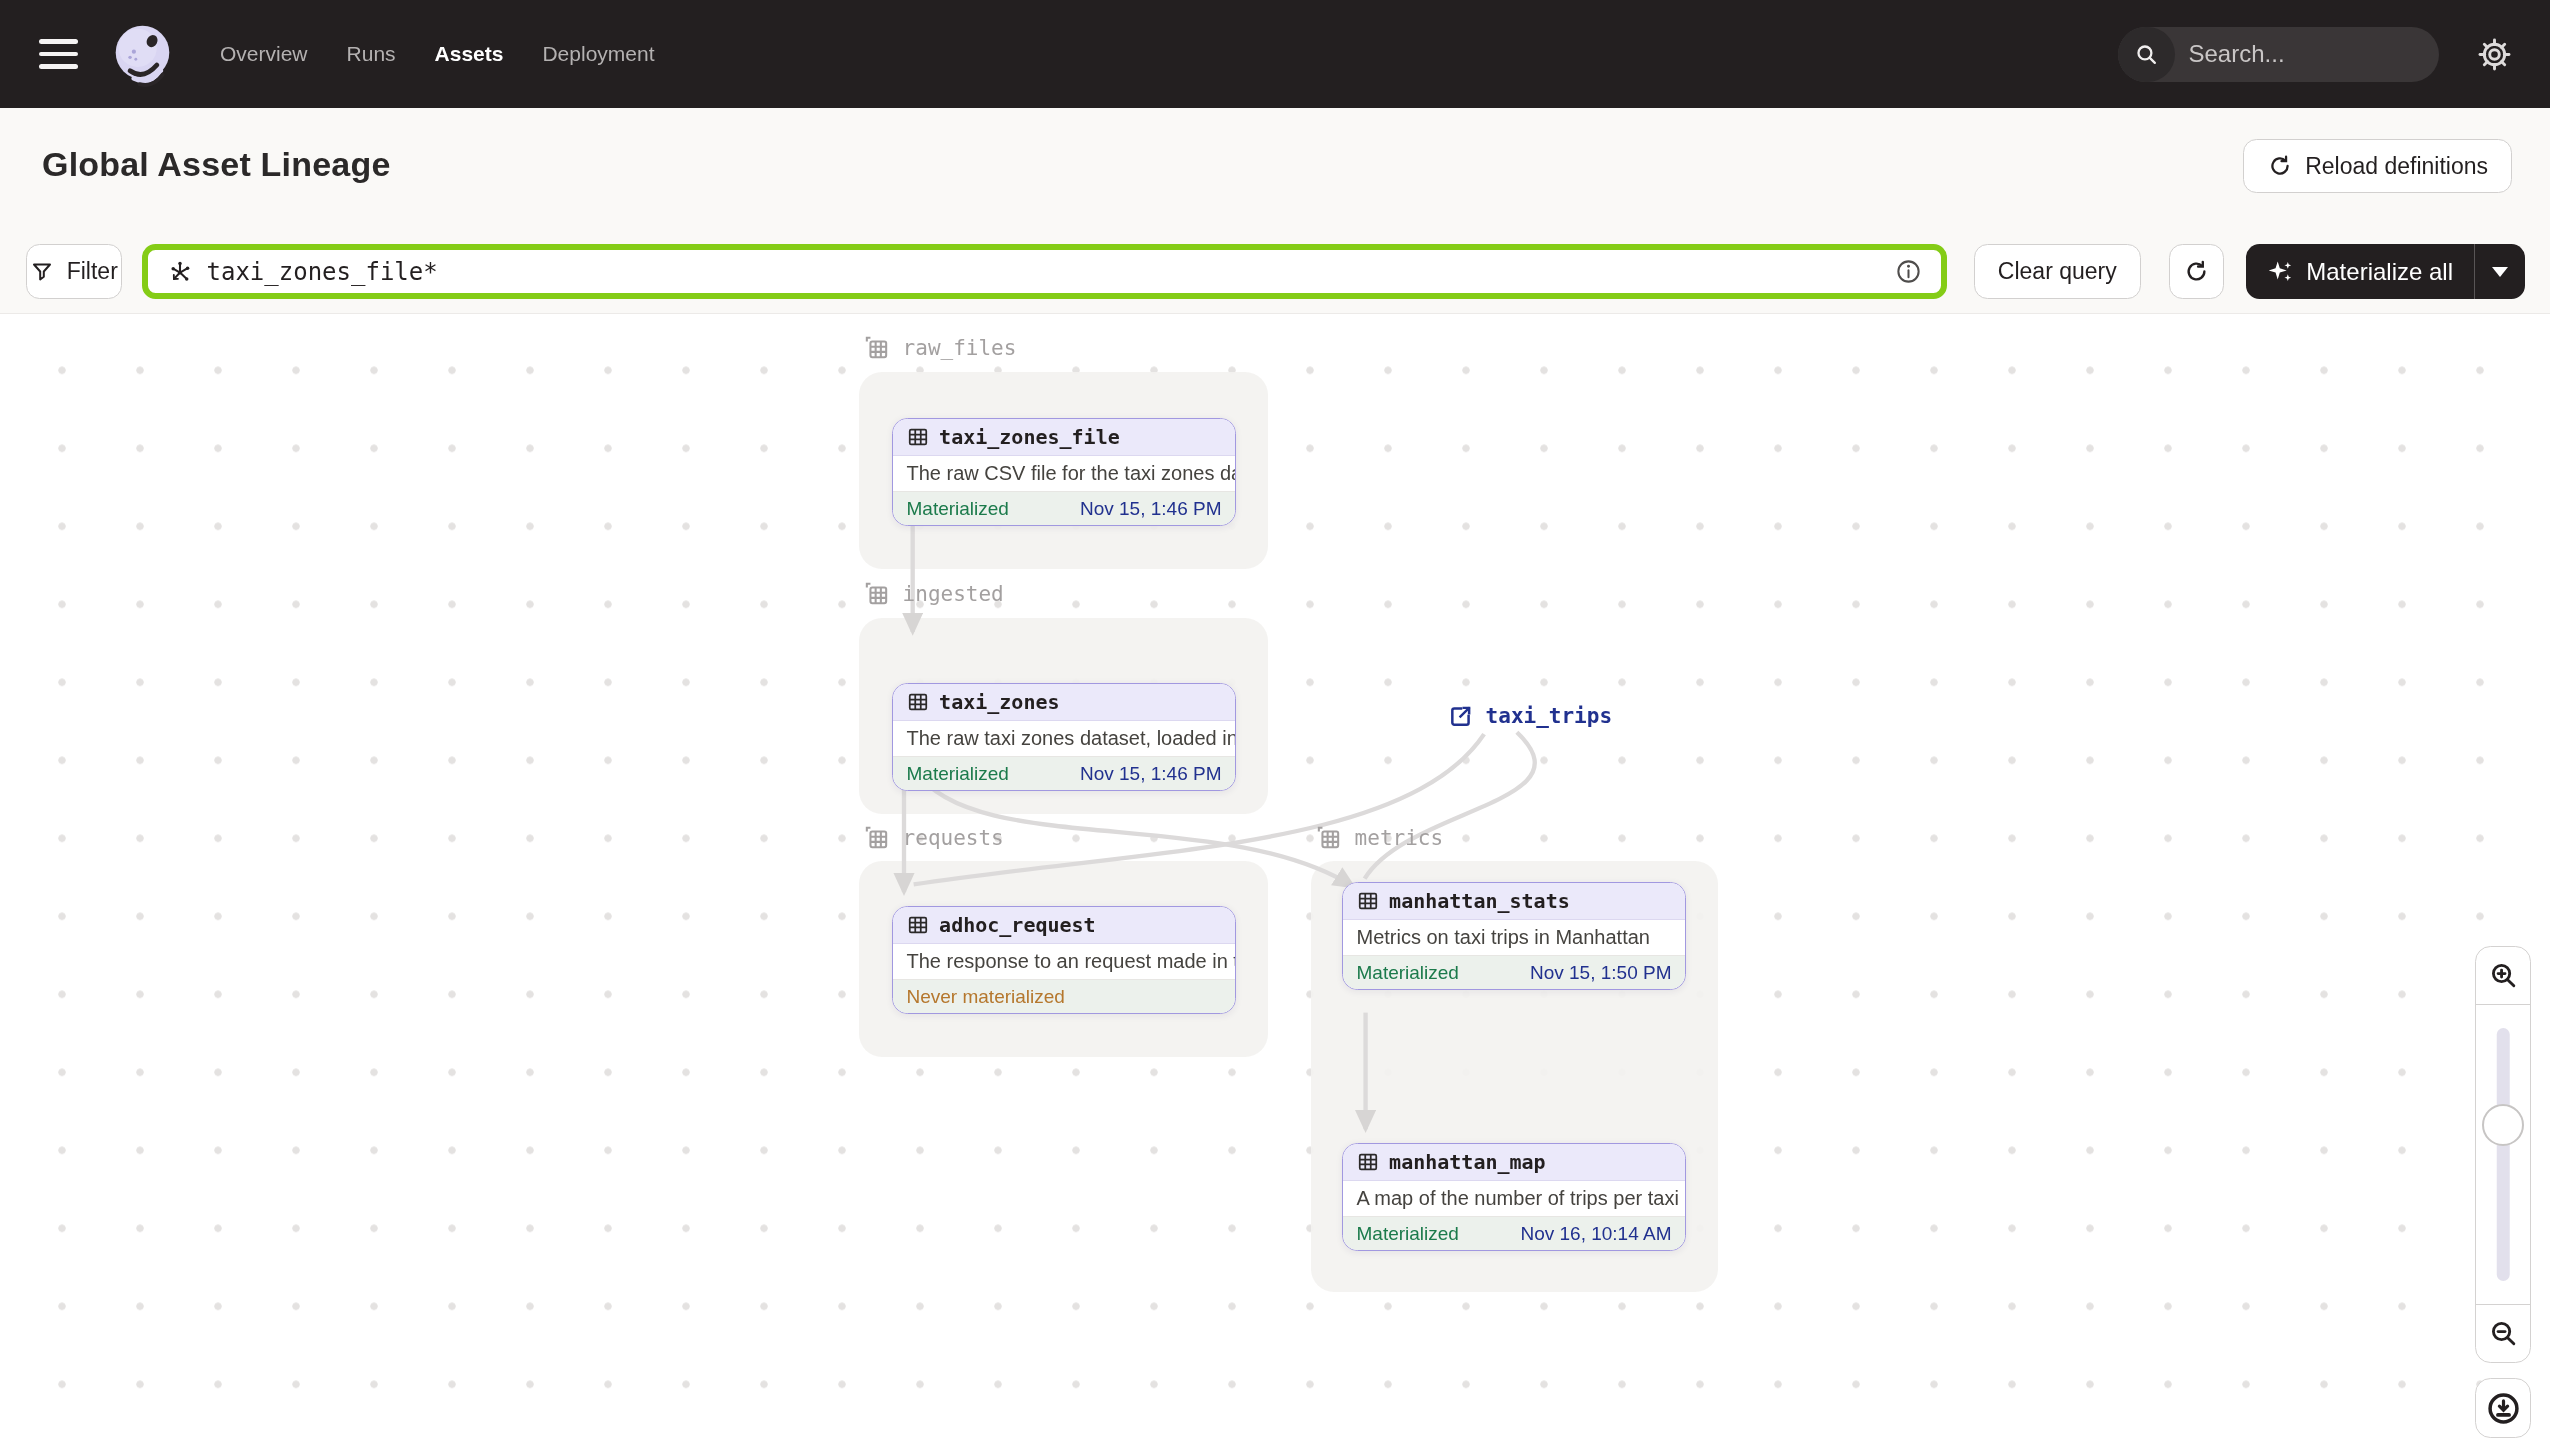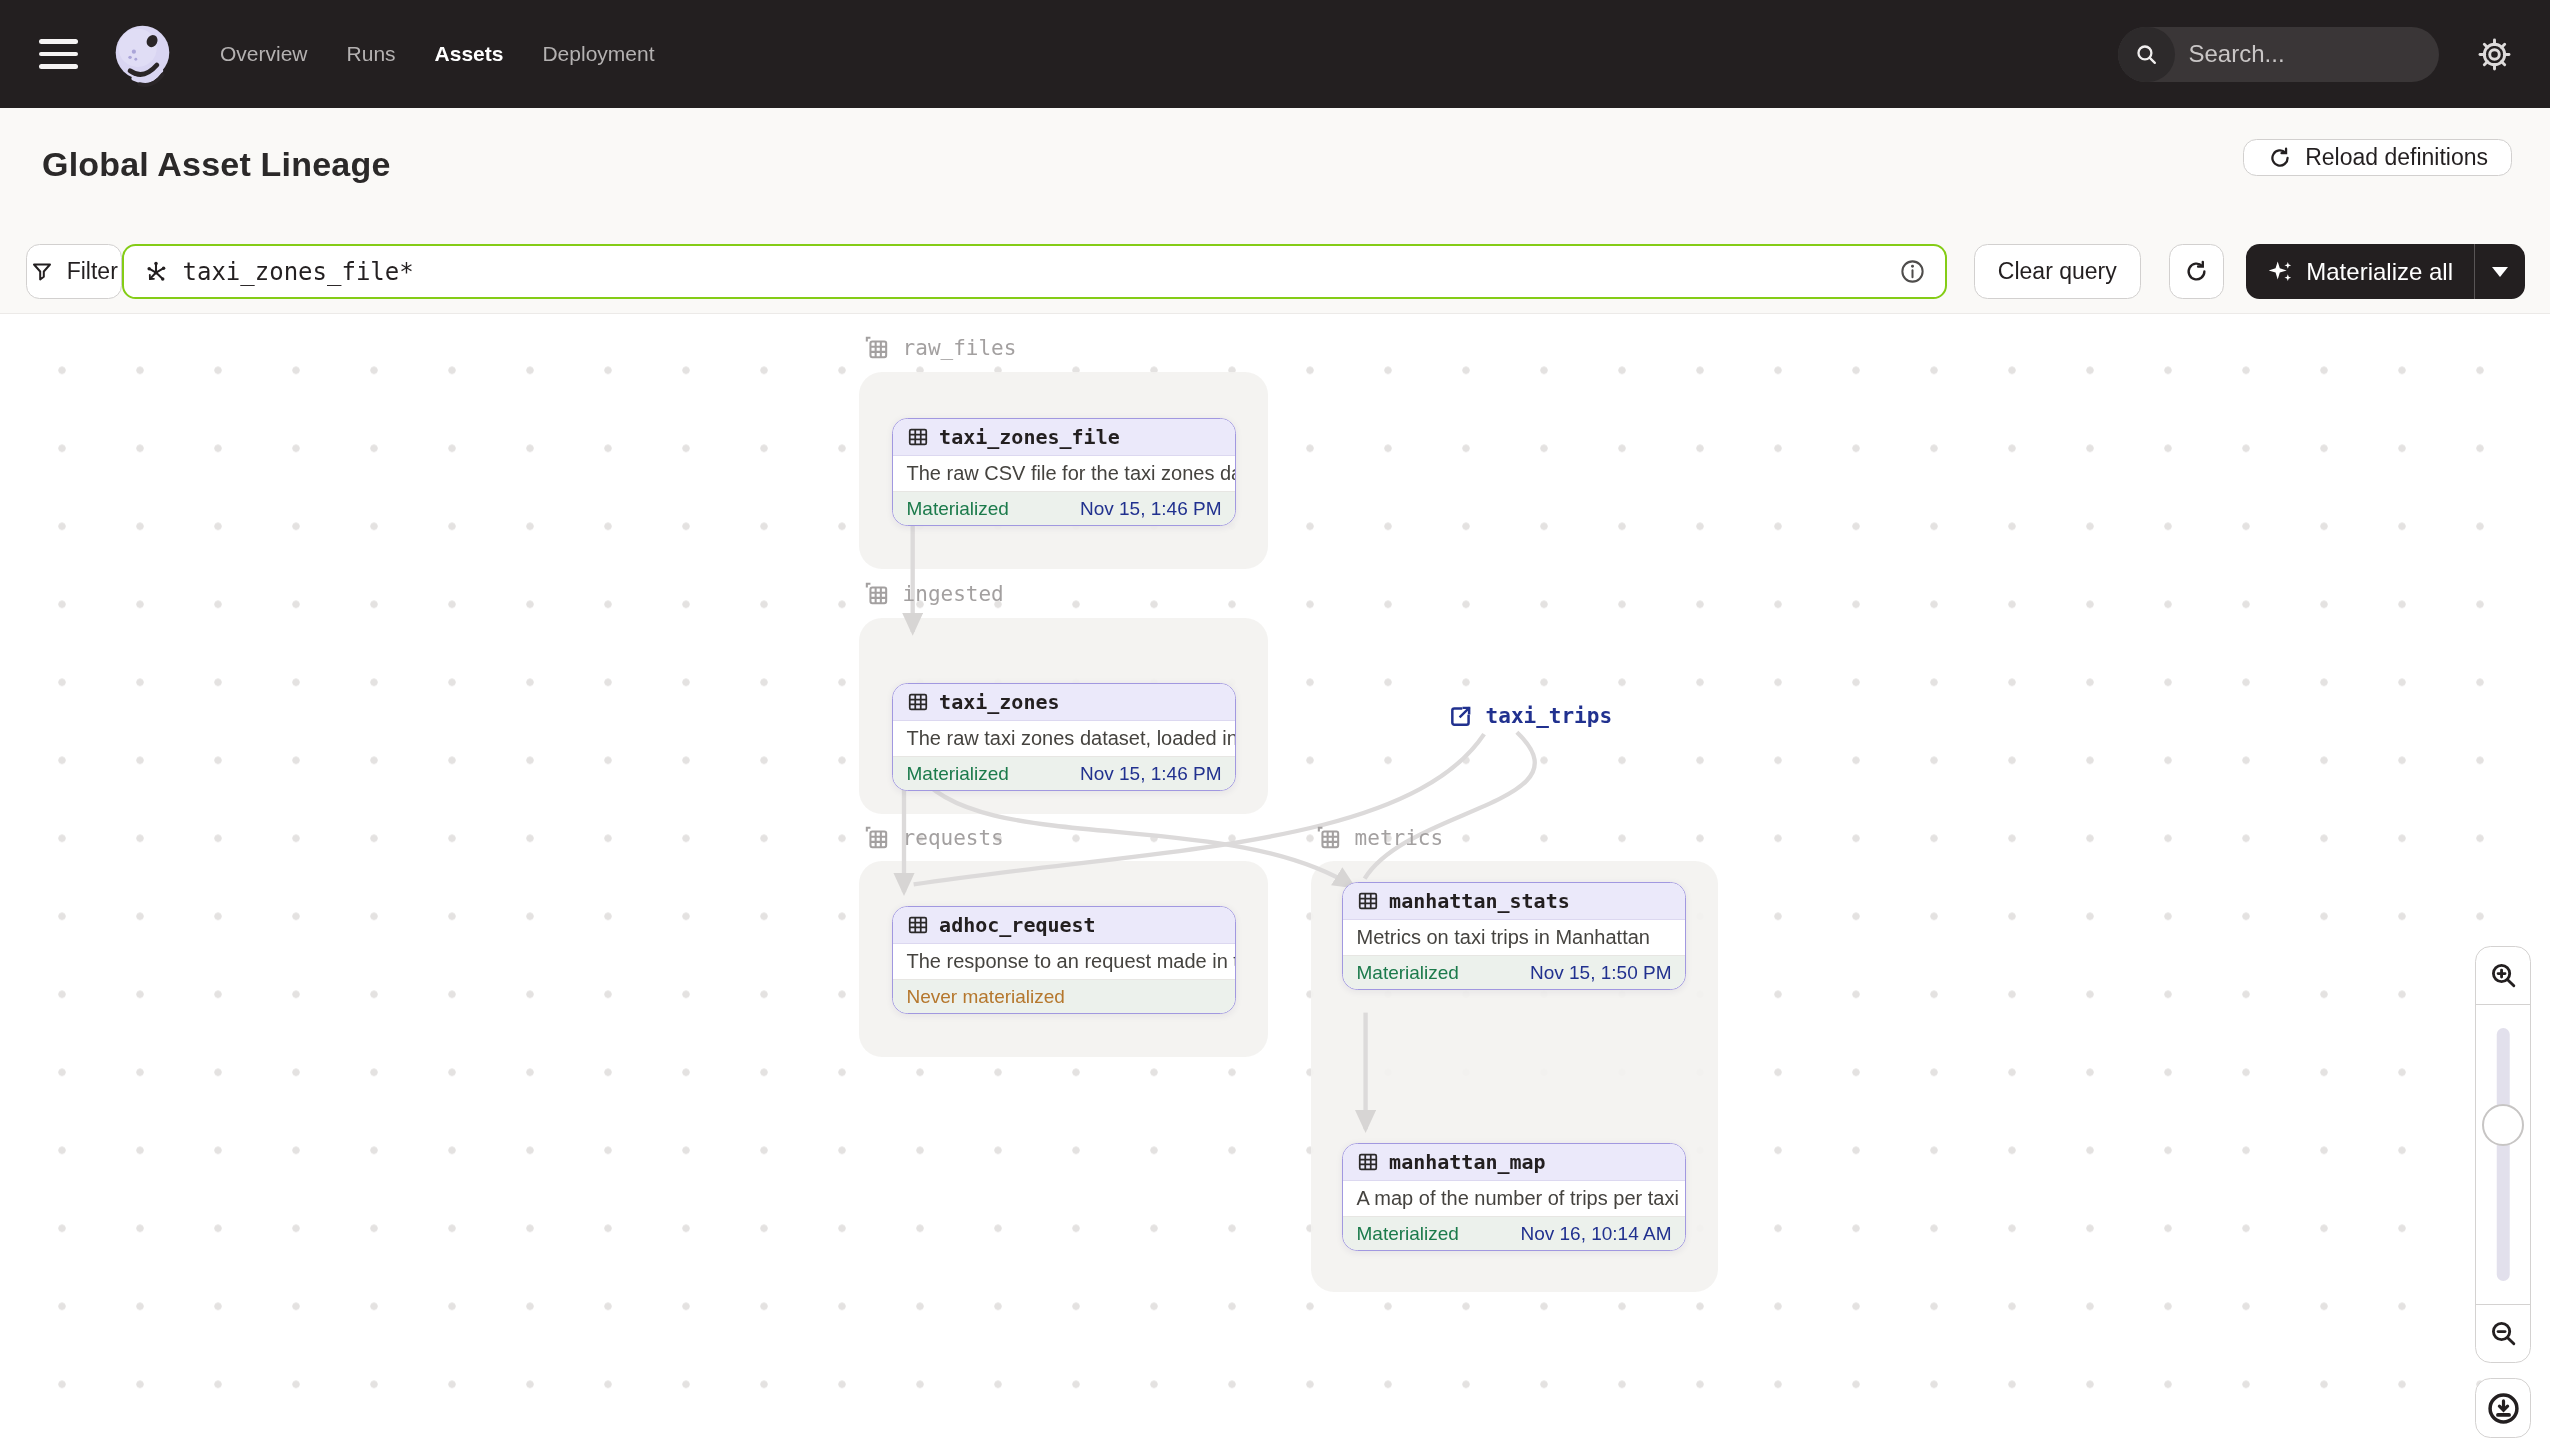--- a/index.html
+++ b/index.html
@@ -19,24 +19,24 @@
   .search-pill { width: 321px; height: 55px; background: #3a3637; border-radius: 28px; display: flex; align-items: center; overflow: hidden; }
   .search-circle { width: 57px; height: 55px; background: #2d2a2b; border-radius: 28px; display: flex; align-items: center; justify-content: center; flex: 0 0 auto; }
   .search-pill input { flex: 1; background: transparent; border: none; outline: none; color: #d8d5d5; font-size: 24px; padding: 0 9.6px 0 13.5px; font-family: "Liberation Sans", sans-serif; }
   .search-pill input::placeholder { color: #c9c6c6; }
   .gear { margin-left: 37px; cursor: pointer; display: flex; }
 
   
   .pageheader { position: relative; height: 206px; background: #faf9f7; border-bottom: 1px solid #eceae8; }
   .page-title { position: absolute; left: 42px; top: 37px; font-size: 34px; font-weight: 700; color: #2b2929; letter-spacing: 0.2px; }
   .btn { background: #fff; border: 1px solid #d2d0cf; border-radius: 13.5px; display: flex; align-items: center; justify-content: center; gap: 12.5px; font-size: 23px; color: #231f20; cursor: pointer; }
-  .reload-btn { position: absolute; right: 38px; top: 31px; height: 37px; padding: 0 23px; }
+  .reload-btn { position: absolute; right: 38px; top: 31px; height: 54px; padding: 0 23px; }
   .toolbar { position: absolute; left: 26px; right: 25px; top: 136px; height: 55px; display: flex; align-items: stretch; }
   .filter-btn { width: 96px; flex: 0 0 auto; }
-  .query-box { flex: 1; background: #fff; border: 2px solid #84cc16; border-radius: 13.5px; display: flex; align-items: center; padding: 0 19px; gap: 13.5px; }
+  .query-box { flex: 1; margin-left: 20px; background: #fff; border: 6px solid #84cc16; border-radius: 13.5px; display: flex; align-items: center; padding: 0 19px; gap: 13.5px; }
   .query-box input { flex: 1; border: none; outline: none; font-size: 24px; color: #231f20; font-family: "DejaVu Sans Mono", monospace; background: transparent; }
   .clear-btn { width: 167px; margin-left: 27px; flex: 0 0 auto; }
   .refresh-btn { width: 55px; margin-left: 28px; flex: 0 0 auto; }
   .materialize { margin-left: 22px; flex: 0 0 auto; display: flex; background: #231f20; border-radius: 13.5px; color: #fff; overflow: hidden; cursor: pointer; }
   .materialize-main { display: flex; align-items: center; gap: 12.5px; padding: 0 21px; font-size: 24px; }
   .materialize-caret { width: 51px; display: flex; align-items: center; justify-content: center; border-left: 1px solid #595556; }
   .caret-down { width: 0; height: 0; border-left: 8.7px solid transparent; border-right: 8.7px solid transparent; border-top: 10.6px solid #fff; }
 
   
   .canvas { position: relative; height: 1139px; background: #fff;

